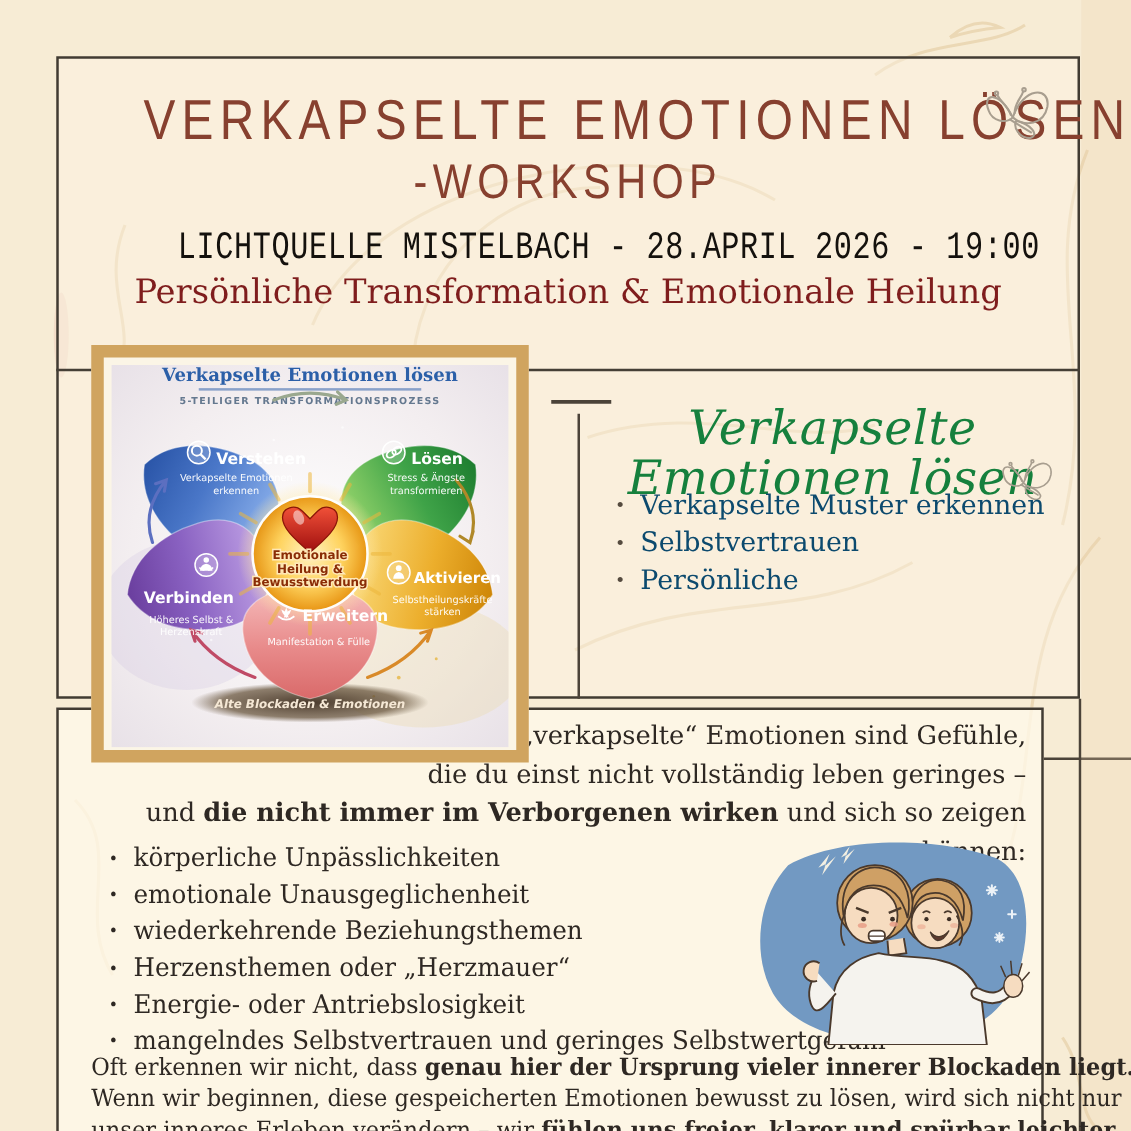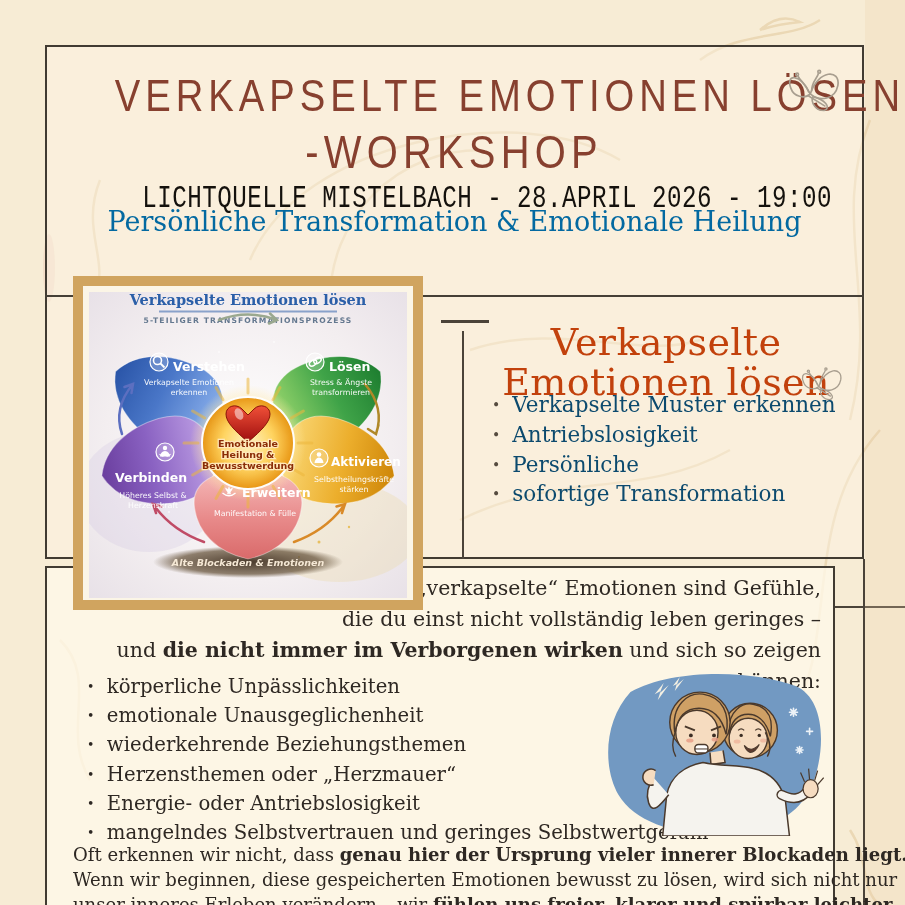--- a/index.html
+++ b/index.html
@@ -12,27 +12,27 @@
   .info-frame{left:45px;top:566px;width:790px;height:370px;border:2px solid #413b32;background:rgba(255,249,233,.78);box-sizing:border-box;}
   .hdivider{left:45px;top:295px;width:819px;height:2px;background:#453f36;}
   .vdivider{left:462px;top:331px;width:2px;height:228px;background:#4b4339;}
   .tick{left:441px;top:320px;width:48px;height:2.5px;background:#4b4339;}
   .bg-line-v{left:863px;top:559px;width:2px;height:346px;background:#4b4339;}
   .bg-line-h{left:835px;top:606px;width:70px;height:2px;background:#4b4339;}
   .right-strip{left:865px;top:0;width:40px;height:905px;background:rgba(235,206,172,.25);}
   
   .title-line{width:819px;left:45px;text-align:center;color:#87402f;font-family:"Liberation Sans",sans-serif;font-weight:400;}
   .t1{top:70px;font-size:45px;letter-spacing:.13em;}
-  .t2{top:124px;font-size:47px;letter-spacing:.13em;}
+  .t2{top:124px;font-size:39px;letter-spacing:.13em;}
   .squeeze{display:inline-block;transform:scaleX(.85);transform-origin:center;white-space:nowrap;}
   .event{left:45px;top:181px;width:673px;text-align:center;color:#14110d;font-family:Liberation Mono, monospace;font-size:31px;font-weight:400;letter-spacing:.02em;}
   .event .squeeze{transform:scaleX(.78);}
-  .tagline{left:45px;top:206px;width:819px;text-align:center;color:#0369a1;font-size:27px;}
-  
-  .rc-head{left:470px;top:322px;width:392px;text-align:center;color:#c2410c;font-size:38px;line-height:40px;letter-spacing:.01em;}
+  .tagline{left:45px;top:218px;width:819px;text-align:center;color:#7f1d1d;font-size:27px;}
+  
+  .rc-head{left:470px;top:322px;width:392px;text-align:center;color:#15803d;font-size:38px;line-height:40px;letter-spacing:.01em;font-style:italic;}
   .rc-list{left:492px;top:392px;width:386px;margin:0;padding:0;list-style:none;color:#0c4a6e;font-size:21.5px;}
   .rc-list li{height:29.8px;white-space:nowrap;}
   .rc-list li::before{content:"•";font-size:14px;vertical-align:2px;margin-right:12px;color:#554b3f;}
   
   .diagram-frame{left:73px;top:276px;width:350px;height:334px;border:10px solid #d0a45f;background:#fbf5e6;padding:6px;box-sizing:border-box;z-index:5;}
   .diagram-inner{width:318px;height:306px;overflow:hidden;}
   
   .p1{right:14px;top:7px;width:740px;text-align:right;font-size:20.5px;line-height:31px;color:#2e2823;}
   .symptoms{left:42px;top:108px;margin:0;padding:0;list-style:none;font-size:20.5px;color:#2e2823;transform:scaleX(.96);transform-origin:left top;}
   .symptoms li{height:29.2px;white-space:nowrap;}
@@ -95,23 +95,22 @@
     <path d="M20,26 C26,8 42,8 40,20 C38,30 27,32 20,26 Z"></path>
     <path d="M22,28 C30,30 36,36 30,38 C24,38 20,32 22,28 Z"></path>
     <path d="M19,25 C17,19 13,17 11,13"></path>
       <circle cx="10.5" cy="12" r="1"></circle>
     <path d="M21,24 C21,17 25,15 26,11"></path>
       <circle cx="26.5" cy="10" r="1"></circle>
     <path d="M18,27 L31,35"></path>
   </svg>
   <ul class="abs rc-list">
     <li><span>Verkapselte Muster erkennen</span></li>
-    <li><span>Antriebslosigkeit</span></li>
+    <li><span>Selbstvertrauen</span></li>
     <li><span>Persönliche</span></li>
-    <li><span>sofortige Transformation</span></li>
   </ul>
 
   <div class="abs info-frame" style="border:none;background:none;">
     <div class="abs p1">
       <div>„verkapselte“ Emotionen sind Gefühle,</div>
       <div>die du einst nicht vollständig leben geringes –</div>
       <div><span>und </span><b>die nicht immer im Verborgenen wirken</b><span> und sich so zeigen können:</span></div>
     </div>
     <ul class="abs symptoms">
       <li><span>körperliche Unpässlichkeiten</span></li>

